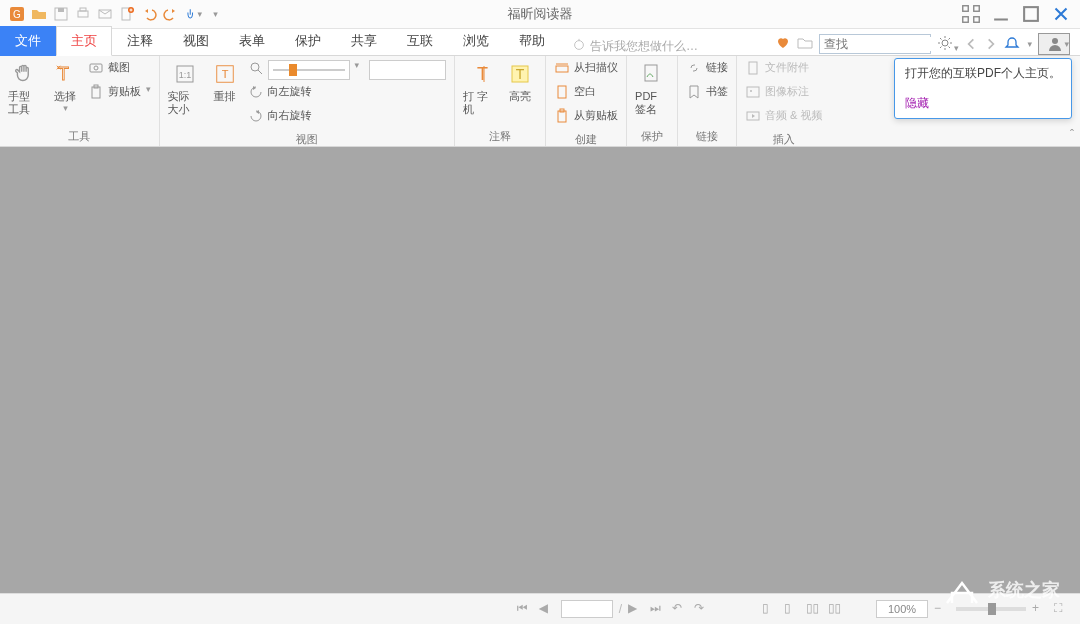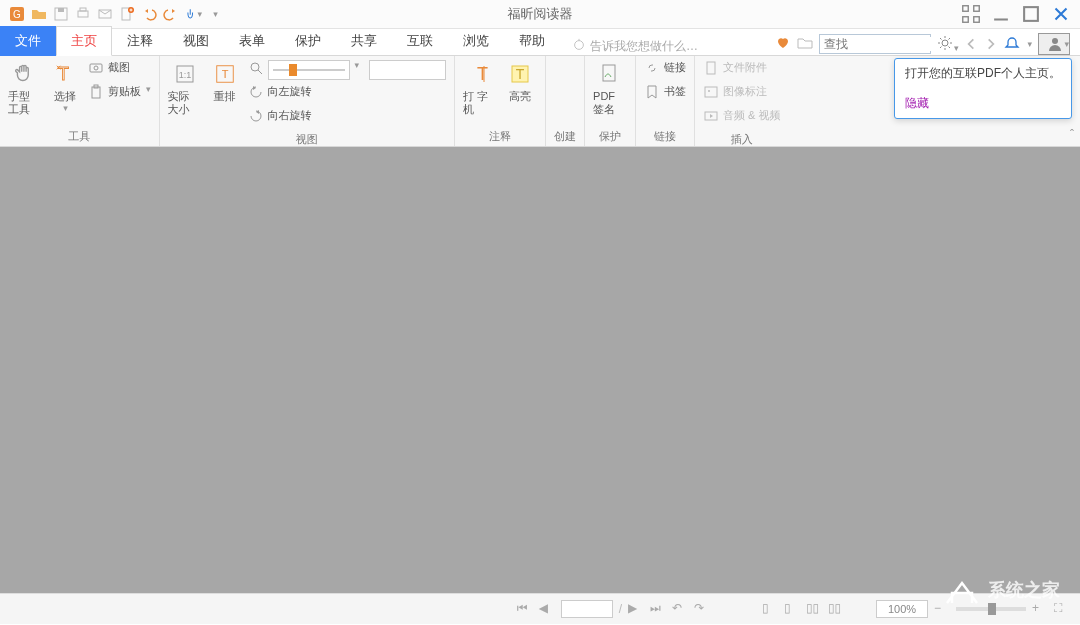--- a/index.html
+++ b/index.html
@@ -331,20 +331,48 @@
             </svg>
           </span>
         <span class="lbl">高亮</span>
       </div>
     </div>
     <div class="group-label">注释</div>
   </div>
 
   <div class="group">
     <div class="group-body">
+      <div class="stack">
+        <div class="smbtn">
+            <span class="si o">
+              <svg viewBox="0 0 16 16">
+                <rect x="2" y="6" width="12" height="6" fill="none" stroke="#e98a3a"></rect>
+                <line x1="2" y1="4" x2="14" y2="4" stroke="#e98a3a"></line>
+              </svg>
+            </span>
+            <span>从扫描仪</span>
+          </div>
+        <div class="smbtn">
+            <span class="si o">
+              <svg viewBox="0 0 16 16">
+                <rect x="4" y="2" width="8" height="12" fill="none" stroke="#e98a3a"></rect>
+              </svg>
+            </span>
+            <span>空白</span>
+          </div>
+        <div class="smbtn">
+            <span class="si o">
+              <svg viewBox="0 0 16 16">
+                <rect x="4" y="3" width="8" height="11" fill="none" stroke="#e98a3a"></rect>
+                <rect x="6" y="1" width="4" height="3" fill="none" stroke="#e98a3a"></rect>
+              </svg>
+            </span>
+            <span>从剪贴板</span>
+          </div>
+      </div>
     </div>
     <div class="group-label">创建</div>
   </div>
 
   <div class="group">
     <div class="group-body">
       <div class="bigbtn">
         <span class="ico">
             <svg viewBox="0 0 24 24" width="24" height="24">
               <rect x="5" y="3" width="12" height="16" fill="none" stroke="#999"></rect>

